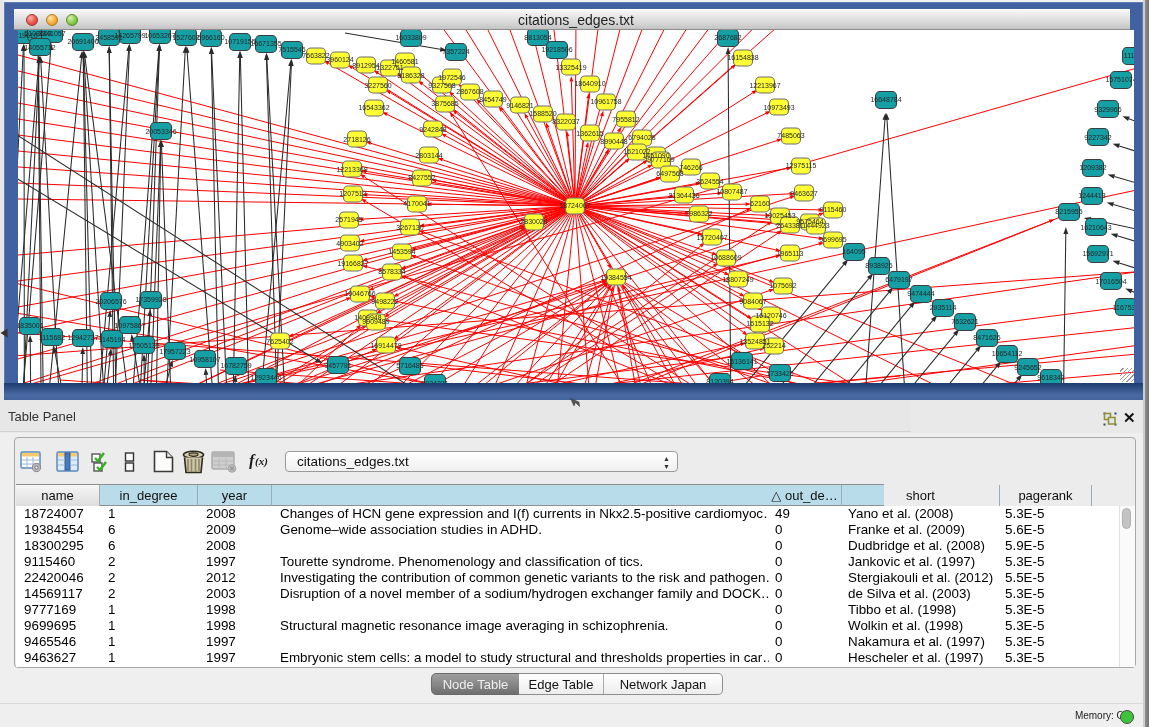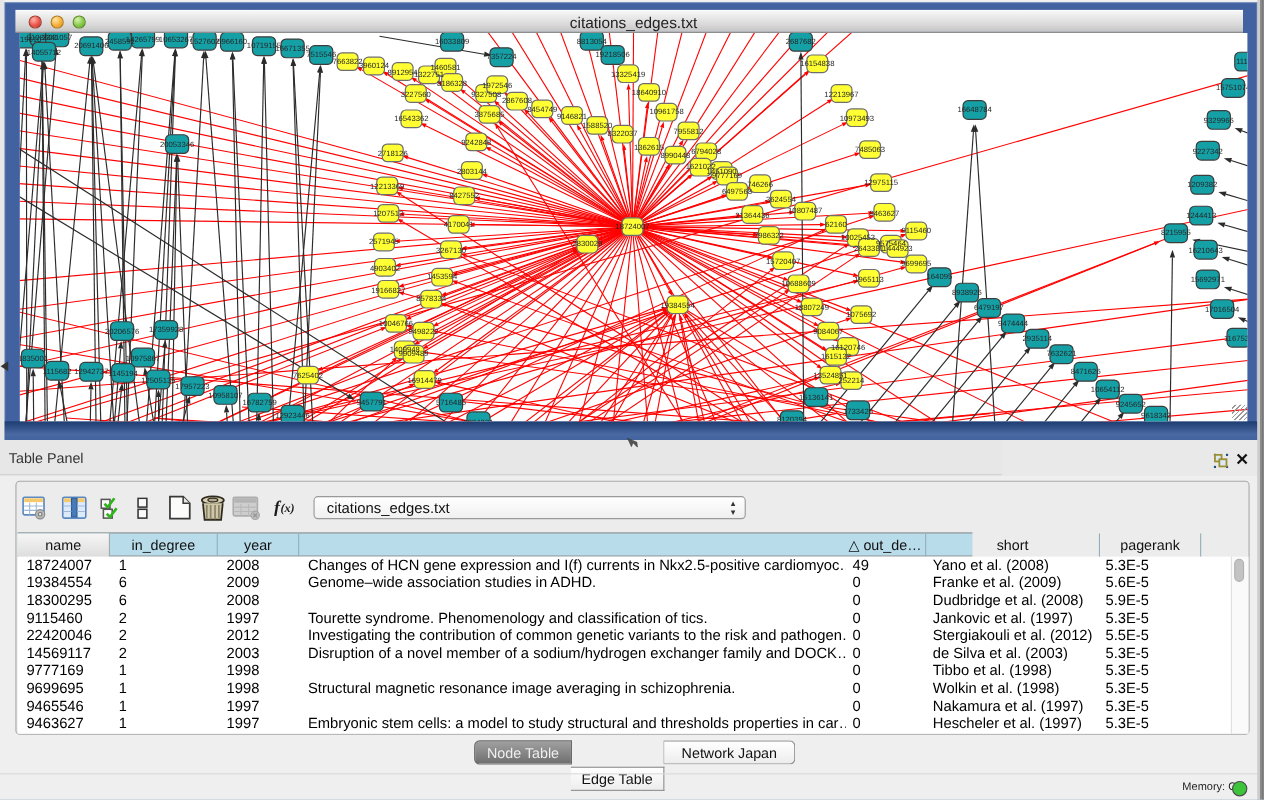--- a/index.html
+++ b/index.html
@@ -52,21 +52,21 @@
 #vscroll { position:absolute; left:1119px; top:506px; width:16px; height:161px; background:#fafafa;
   border-left:1px solid #e0e0e0; }
 #vthumb { position:absolute; left:1122px; top:508px; width:9px; height:21px; background:#c3c3c3;
   border-radius:5px; border:1px solid #b0b0b0; }
 
 #segs { position:absolute; left:431px; top:673px; height:22px; font-size:13px; }
 .seg { position:absolute; top:0; height:22px; line-height:21px; text-align:center;
   border:1px solid #8e8e8e; color:#111; background:linear-gradient(#ffffff,#ededed); }
 #seg1 { left:0; width:89px; border-radius:5px 0 0 5px; background:linear-gradient(#a0a0a0,#6f6f6f);
   color:#efefef; border-color:#6b6b6b; }
-#seg2 { left:88px; width:85px; border-left:none;margin-top:24px; }
+#seg2 { left:88px; width:85px; border-left:none; }
 #seg3 { left:172px; width:120px; border-radius:0 5px 5px 0; border-left:1px solid #aaa; }
 #status { position:absolute; left:0px; top:703px; width:1143px; height:24px; border-top:1px solid #dadada; }
 #mem { position:absolute; right:12px; top:6px; font-size:10px; color:#222; }
 #memdot { position:absolute; left:1120px; top:710px; width:14px; height:14px; border-radius:50%;
   background:#3ec43a; border:1.5px solid #4a4a4a; }
 </style></head>
 <body>
 <div id="netwin">
     <div class="frame"></div>
   </div>

